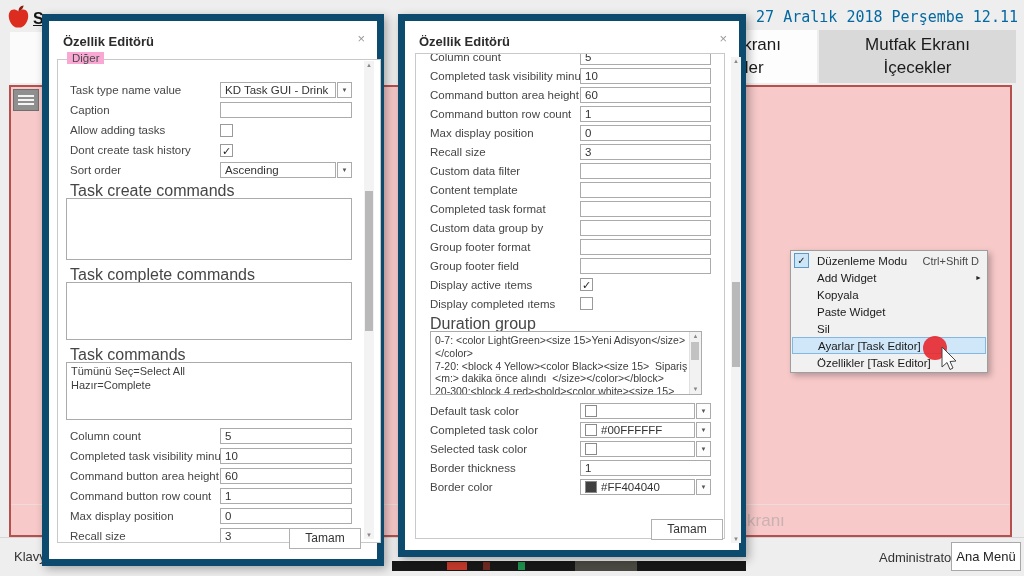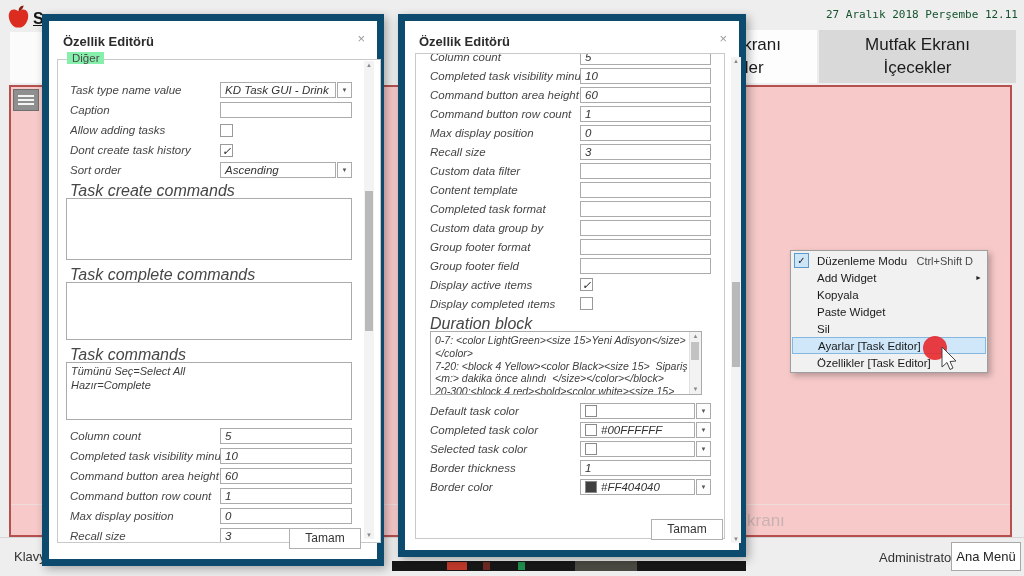--- a/index.html
+++ b/index.html
@@ -3,21 +3,21 @@
 <meta charset="utf-8">
 <style>
   html,body{margin:0;padding:0;}
   body{width:1024px;height:576px;overflow:hidden;font-family:"Liberation Sans",sans-serif;background:#efeeee;}
   .screen{position:absolute;left:0;top:0;width:1024px;height:576px;background:#efeeee;overflow:hidden;}
   .abs{position:absolute;}
 
   
   #logo{left:6px;top:4px;display:flex;align-items:flex-start;}
   #logo .s{font-weight:bold;font-size:16px;color:#141414;text-decoration:underline;margin:6px 0 0 2px;}
-  #datetime{right:6px;top:8px;font-family:"DejaVu Sans Mono",monospace;font-size:11px;color:#14532d;}
+  #datetime{right:6px;top:8px;font-family:"DejaVu Sans Mono",monospace;font-size:15px;color:#0369a1;}
 
   .tab{display:flex;flex-direction:column;align-items:center;justify-content:center;font-size:17px;color:#1b1b1b;line-height:1.35;text-align:center;}
   #tab-inactive{left:640px;top:30px;width:177px;height:53px;background:#fdfdfd;}
   #tab-active{left:819px;top:30px;width:197px;height:53px;background:#d9d9d9;}
   #white-sliver{left:10px;top:32px;width:126px;height:51px;background:#fbfbfb;}
 
   
   #panel{left:9px;top:85px;width:1003px;height:452px;background:#f7c9c9;border:2px solid #b5504e;box-sizing:border-box;}
   #hamburger{left:2px;top:2px;width:26px;height:22px;background:#8f8f8f;border:1px solid #6f6f6f;box-sizing:border-box;display:flex;flex-direction:column;justify-content:center;gap:2px;padding:0 4px;}
   #hamburger i{display:block;height:2px;background:#f4f4f4;}
@@ -35,24 +35,24 @@
   #taskstrip .blob{position:absolute;top:1px;height:8px;}
 
   
   .dialog{position:absolute;background:#fff;border:7px solid #0c4a6e;box-shadow:3px 3px 9px rgba(0,0,0,.3);box-sizing:border-box;}
   #dlg-left{left:42px;top:14px;width:342px;height:552px;}
   #dlg-right{left:398px;top:14px;width:348px;height:543px;}
   .dlg-title{position:absolute;left:14px;top:13px;font-size:13px;font-weight:bold;color:#2b2b2b;}
   .dlg-close{position:absolute;right:12px;top:10px;font-size:13px;color:#9a9a9a;}
   .dlg-ok{position:absolute;right:16px;bottom:10px;width:72px;height:21px;background:#fff;border:1px solid #b0b0b0;box-sizing:border-box;text-align:center;line-height:19px;font-size:12px;color:#333;}
 
-  .grp{position:absolute;border:1px solid #c9c9c9;overflow:hidden;background:#fff;font-style:italic;}
+  .grp{position:absolute;border:1px solid #c9c9c9;overflow:hidden;background:#fff;}
   #grp-left{left:8px;top:38px;width:322px;height:482px;}
   #grp-right{left:10px;top:32px;width:308px;height:484px;}
-  #grp-left-legend{position:absolute;left:18px;top:31px;background:#86efac;padding:0 5px;font-size:11.5px;color:#4a4a4a;z-index:3;}
+  #grp-left-legend{position:absolute;left:18px;top:31px;background:#f9a8d4;padding:0 5px;font-size:11.5px;color:#4a4a4a;z-index:3;}
 
   #rows-left{position:absolute;left:12px;top:20px;width:282px;}
   #rows-right{position:absolute;left:14px;top:4px;width:281px;}
 
   .prow{display:flex;align-items:center;height:20px;}
   #rows-right .prow{height:19px;}
   .prow.clipped{margin-top:-11px;}
   .plbl{width:150px;flex:none;font-size:11.5px;color:#464646;white-space:nowrap;overflow:hidden;}
   .pctrl{display:flex;flex:1;align-items:center;}
   .pinp{flex:1;height:16px;border:1px solid #ababab;background:#fff;font-size:11.5px;color:#333;padding:0 4px;display:flex;align-items:center;box-sizing:border-box;white-space:nowrap;overflow:hidden;}
@@ -75,21 +75,21 @@
   #scroll-left{left:315px;top:40px;height:478px;}
   #scroll-left .vthumb{top:130px;height:140px;}
   #scroll-right{left:326px;top:36px;height:486px;}
   #scroll-right .vthumb{top:225px;height:85px;}
 
   
   #ctx{left:790px;top:250px;width:198px;background:#f1f1f1;border:1px solid #9e9e9e;box-shadow:3px 3px 6px rgba(0,0,0,.25);padding:1px 0;box-sizing:border-box;}
   .mi{position:relative;height:17px;display:flex;align-items:center;padding-left:26px;font-size:11.5px;color:#1a1a1a;box-sizing:border-box;}
   .mi.hl{background:#cfe7f8;border:1px solid #84b8e0;margin:0 1px;padding-left:25px;}
   .mi-check{position:absolute;left:3px;top:1px;width:15px;height:15px;background:#cde6f7;border:1px solid #5d9ac9;box-sizing:border-box;font-size:10px;line-height:13px;text-align:center;color:#1a1a1a;}
-  .mi-short{margin-left:auto;padding-right:14px;font-size:11px;color:#4a4a4a;}
+  .mi-short{margin-left:auto;padding-right:8px;font-size:11px;color:#4a4a4a;}
   .mi-sub{position:absolute;right:5px;top:5px;font-size:7px;color:#222;}
 
   
   #cursor{left:916px;top:331px;width:46px;height:46px;}
 </style>
 </head>
 <body>
 
 <div class="screen">
 
@@ -341,21 +341,21 @@
             <span class="pctrl">
               <span class="pcb">✓</span>
             </span>
           </div>
           <div class="prow">
             <span class="plbl">Display completed ıtems</span>
             <span class="pctrl">
               <span class="pcb"></span>
             </span>
           </div>
-          <div class="talbl">Duration block</div>
+          <div class="talbl">Duration group</div>
           <div class="ta" style="height: 64px;">0-7: &lt;color LightGreen&gt;&lt;size 15&gt;Yeni Adisyon&lt;/size&gt;&lt;/color&gt;
 7-20: &lt;block 4 Yellow&gt;&lt;color Black&gt;&lt;size 15&gt;  Sipariş &lt;m:&gt; dakika önce alındı  &lt;/size&gt;&lt;/color&gt;&lt;/block&gt;
 20-300:&lt;block 4 red&gt;&lt;bold&gt;&lt;color white&gt;&lt;size 15&gt;<div class="tascroll"><span class="up">▲</span><span class="dn">▼</span><span class="thumb"></span></div></div>
           <div class="prow">
             <span class="plbl">Default task color</span>
             <span class="pctrl">
               <span class="pinp">
                 <span class="swatch" style="background: rgb(255, 255, 255);"></span>
                 <span></span>
               </span>

